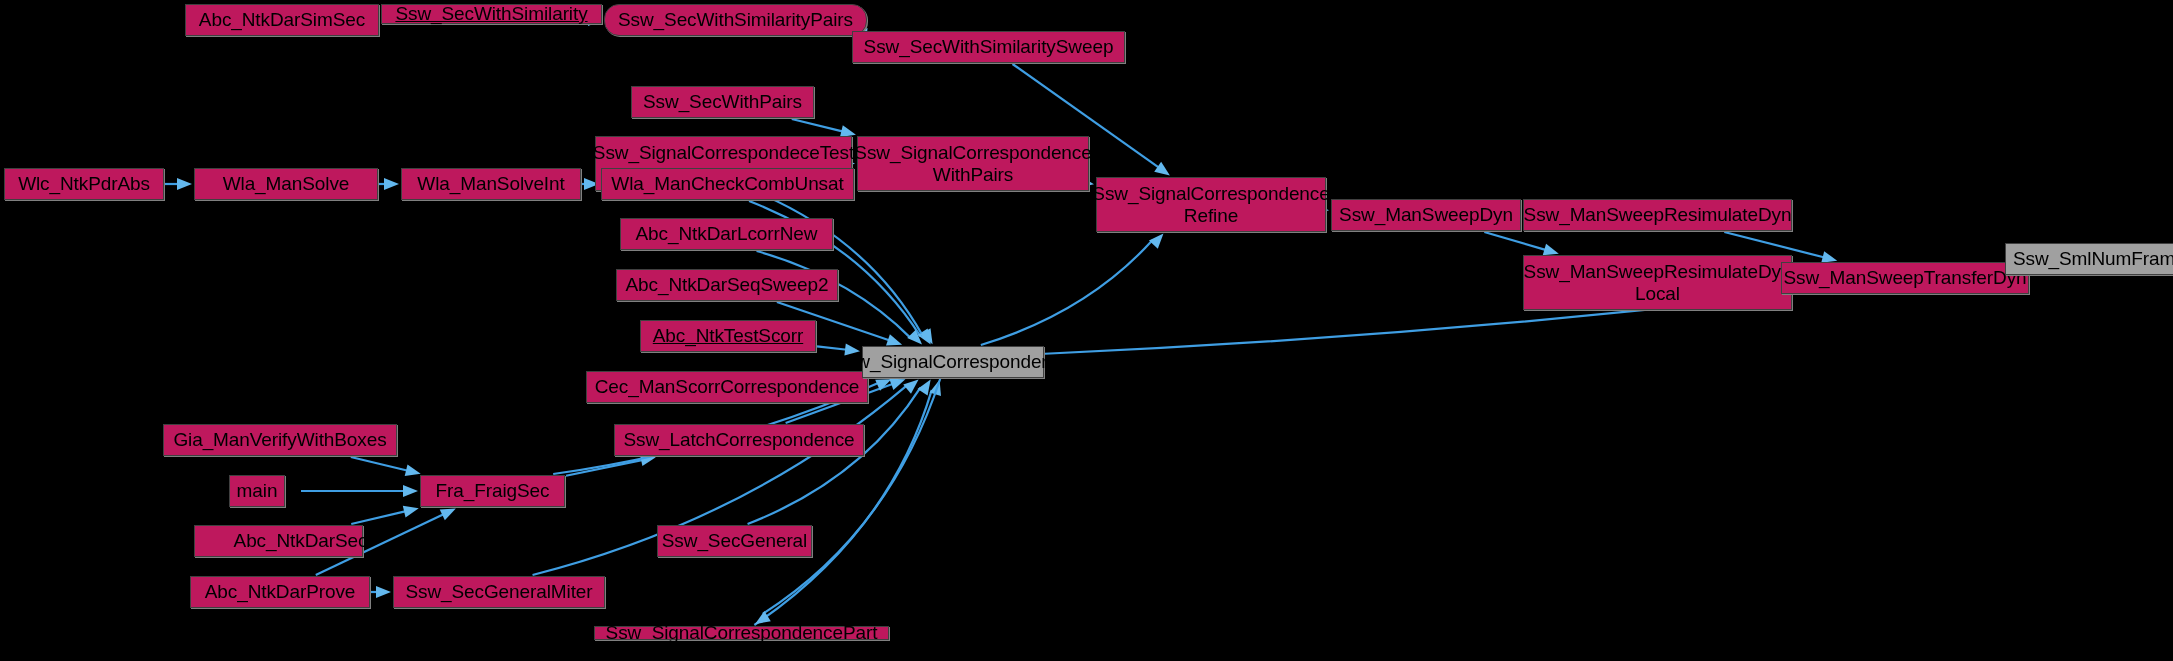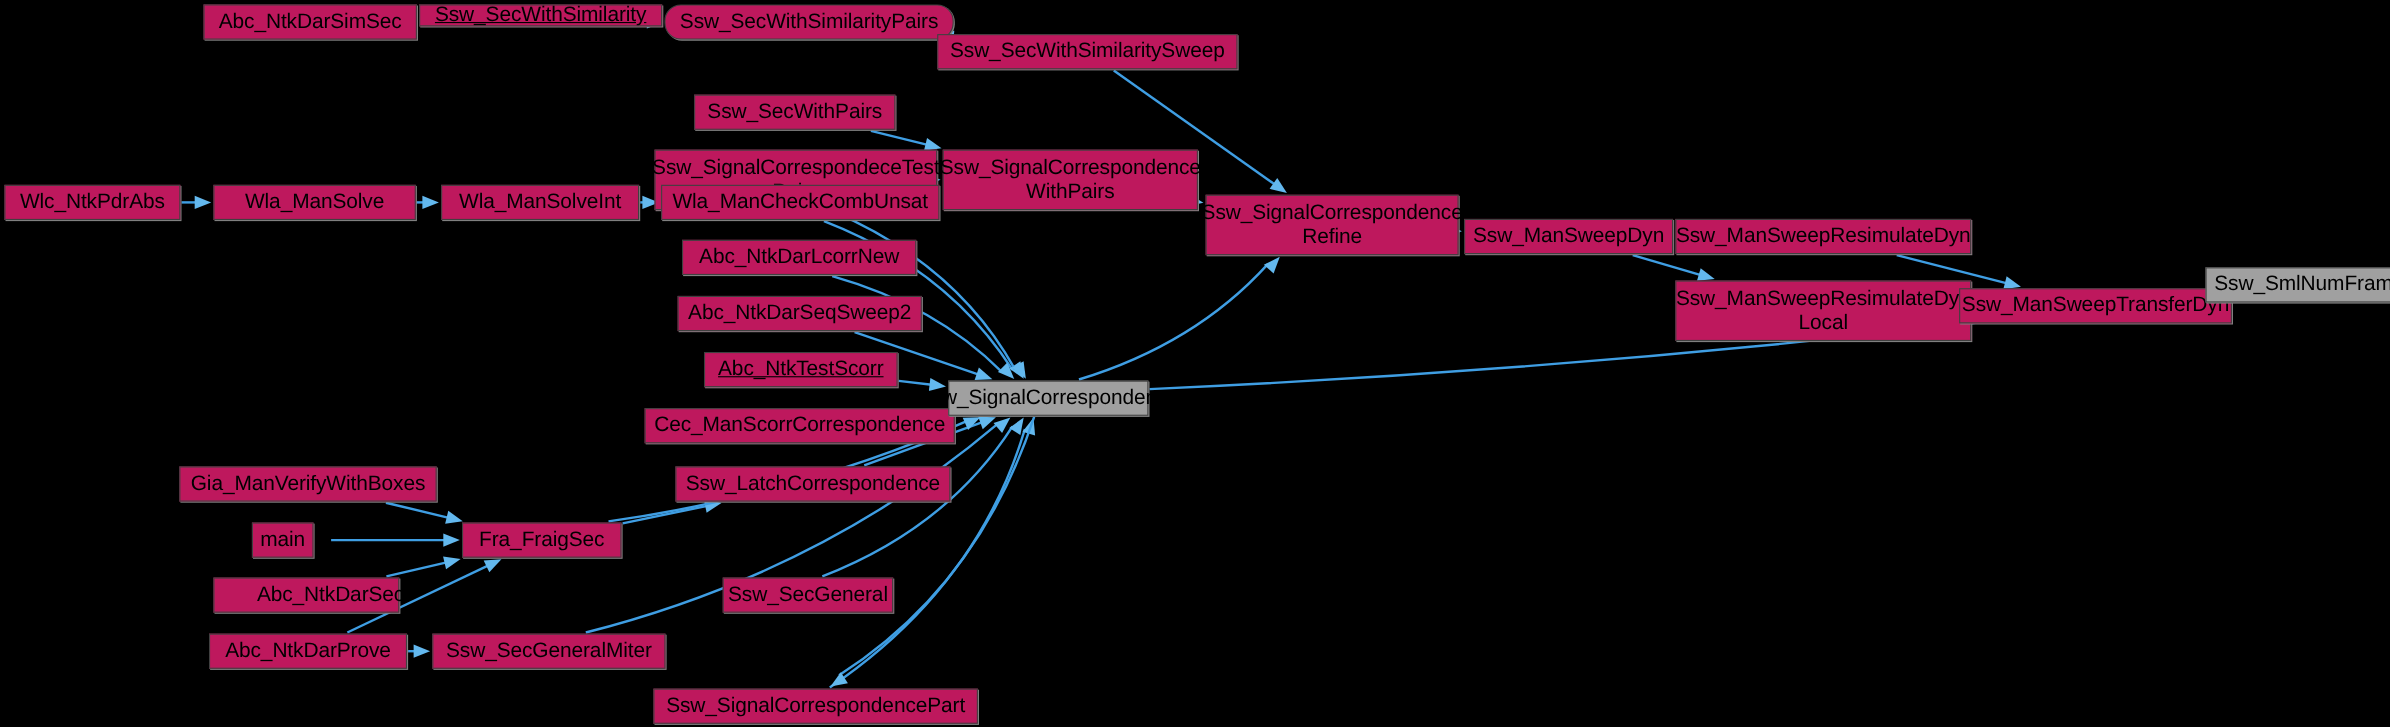--- a/index.html
+++ b/index.html
@@ -149,15 +149,15 @@
       <div class="node" style="left: 586px; top: 371px; width: 282px; height: 32px;">Cec_ManScorrCorrespondence</div>
       <div class="node highlight" style="left: 862px; top: 346px; width: 182px; height: 32px;">Ssw_SignalCorrespondence</div>
       <div class="node" style="left: 163px; top: 424px; width: 234px; height: 32px;">Gia_ManVerifyWithBoxes</div>
       <div class="node" style="left: 614px; top: 424px; width: 250px; height: 32px;">Ssw_LatchCorrespondence</div>
       <div class="node" style="left: 229px; top: 475px; width: 56px; height: 32px;">main</div>
       <div class="node" style="left: 420px; top: 475px; width: 145px; height: 32px;">Fra_FraigSec</div>
       <div class="node" style="left: 194px; top: 525px; width: 169px; height: 32px; padding-left: 44px;">Abc_NtkDarSec</div>
       <div class="node" style="left: 657px; top: 525px; width: 155px; height: 32px;">Ssw_SecGeneral</div>
       <div class="node" style="left: 190px; top: 576px; width: 180px; height: 32px;">Abc_NtkDarProve</div>
       <div class="node" style="left: 393px; top: 576px; width: 212px; height: 32px;">Ssw_SecGeneralMiter</div>
-      <div class="node" style="left: 594px; top: 626px; width: 295px; height: 32px;">Ssw_SignalCorrespondencePart</div>
+      <div class="node" style="left: 594px; top: 626px; width: 295px; height: 14px;">Ssw_SignalCorrespondencePart</div>
     </div>
 </div>
 
 </body></html>

